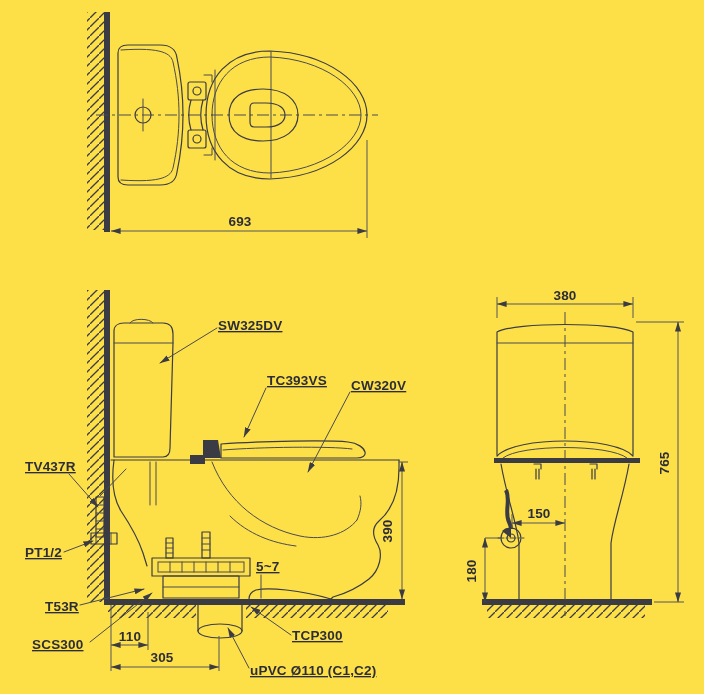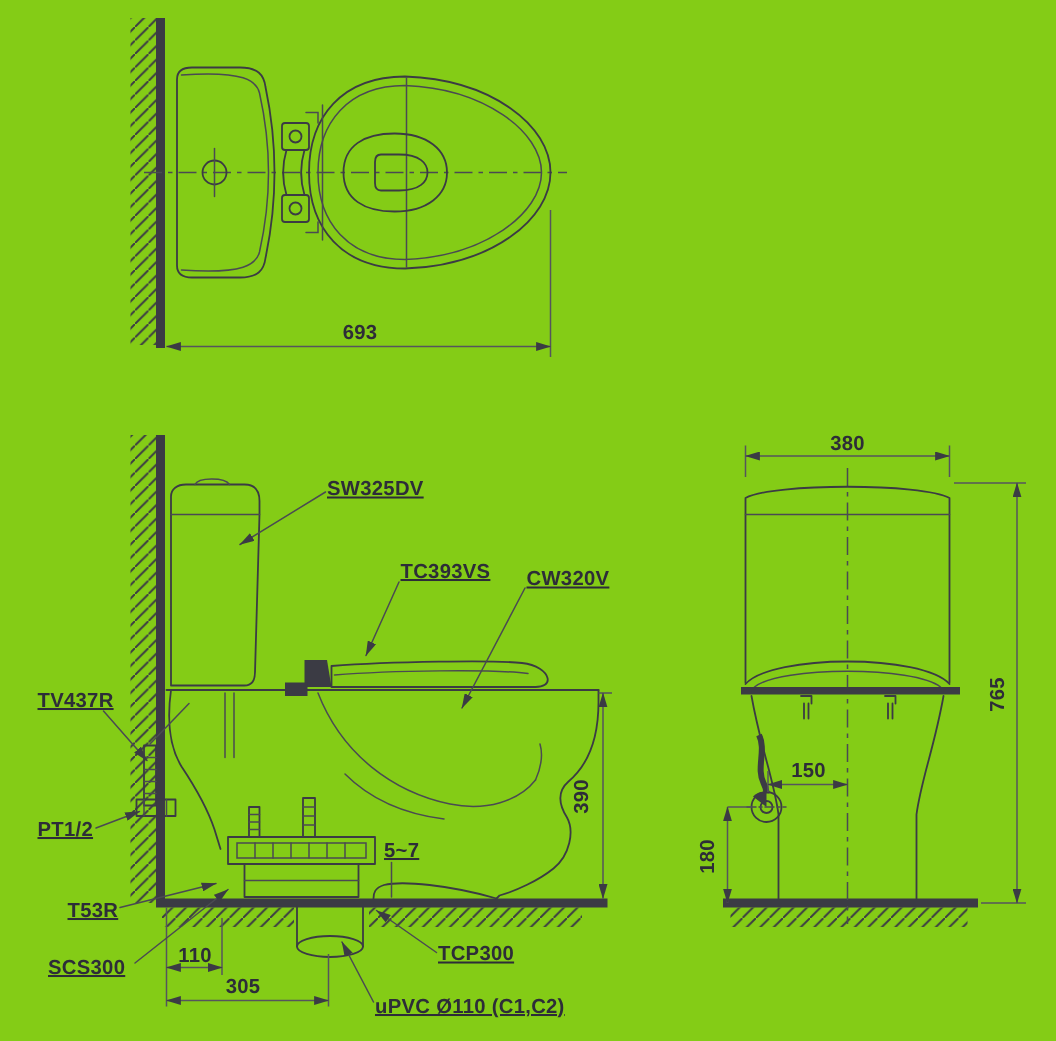--- a/index.html
+++ b/index.html
@@ -1,16 +1,16 @@
 <!DOCTYPE html>
 <html><head>
 <meta charset="utf-8">
 <style>
   html,body{margin:0;padding:0;background:#ffffff;}
-  .canvas{position:relative;width:704px;height:694px;background:#84cc16;overflow:hidden;}
+  .canvas{position:relative;width:704px;height:694px;background:#fde047;overflow:hidden;}
   svg{display:block;}
   svg text{font-family:"Liberation Sans",sans-serif;font-weight:bold;fill:#2d2d38;}
   .lbl{font-size:13.5px;text-decoration:underline;letter-spacing:.2px;}
   .dim{font-size:13.5px;letter-spacing:.2px;}
   .o{fill:none;stroke:#3b3b44;stroke-width:1.2;stroke-linecap:round;stroke-linejoin:round;}
   .t{fill:none;stroke:#4a4a52;stroke-width:1;stroke-linecap:round;}
   .d{fill:none;stroke:#55555d;stroke-width:1;}
   .cl{fill:none;stroke:#4a4a52;stroke-width:1;stroke-dasharray:12 4 3 4;}
   .solid{fill:#3b3b44;stroke:none;}
 </style>

